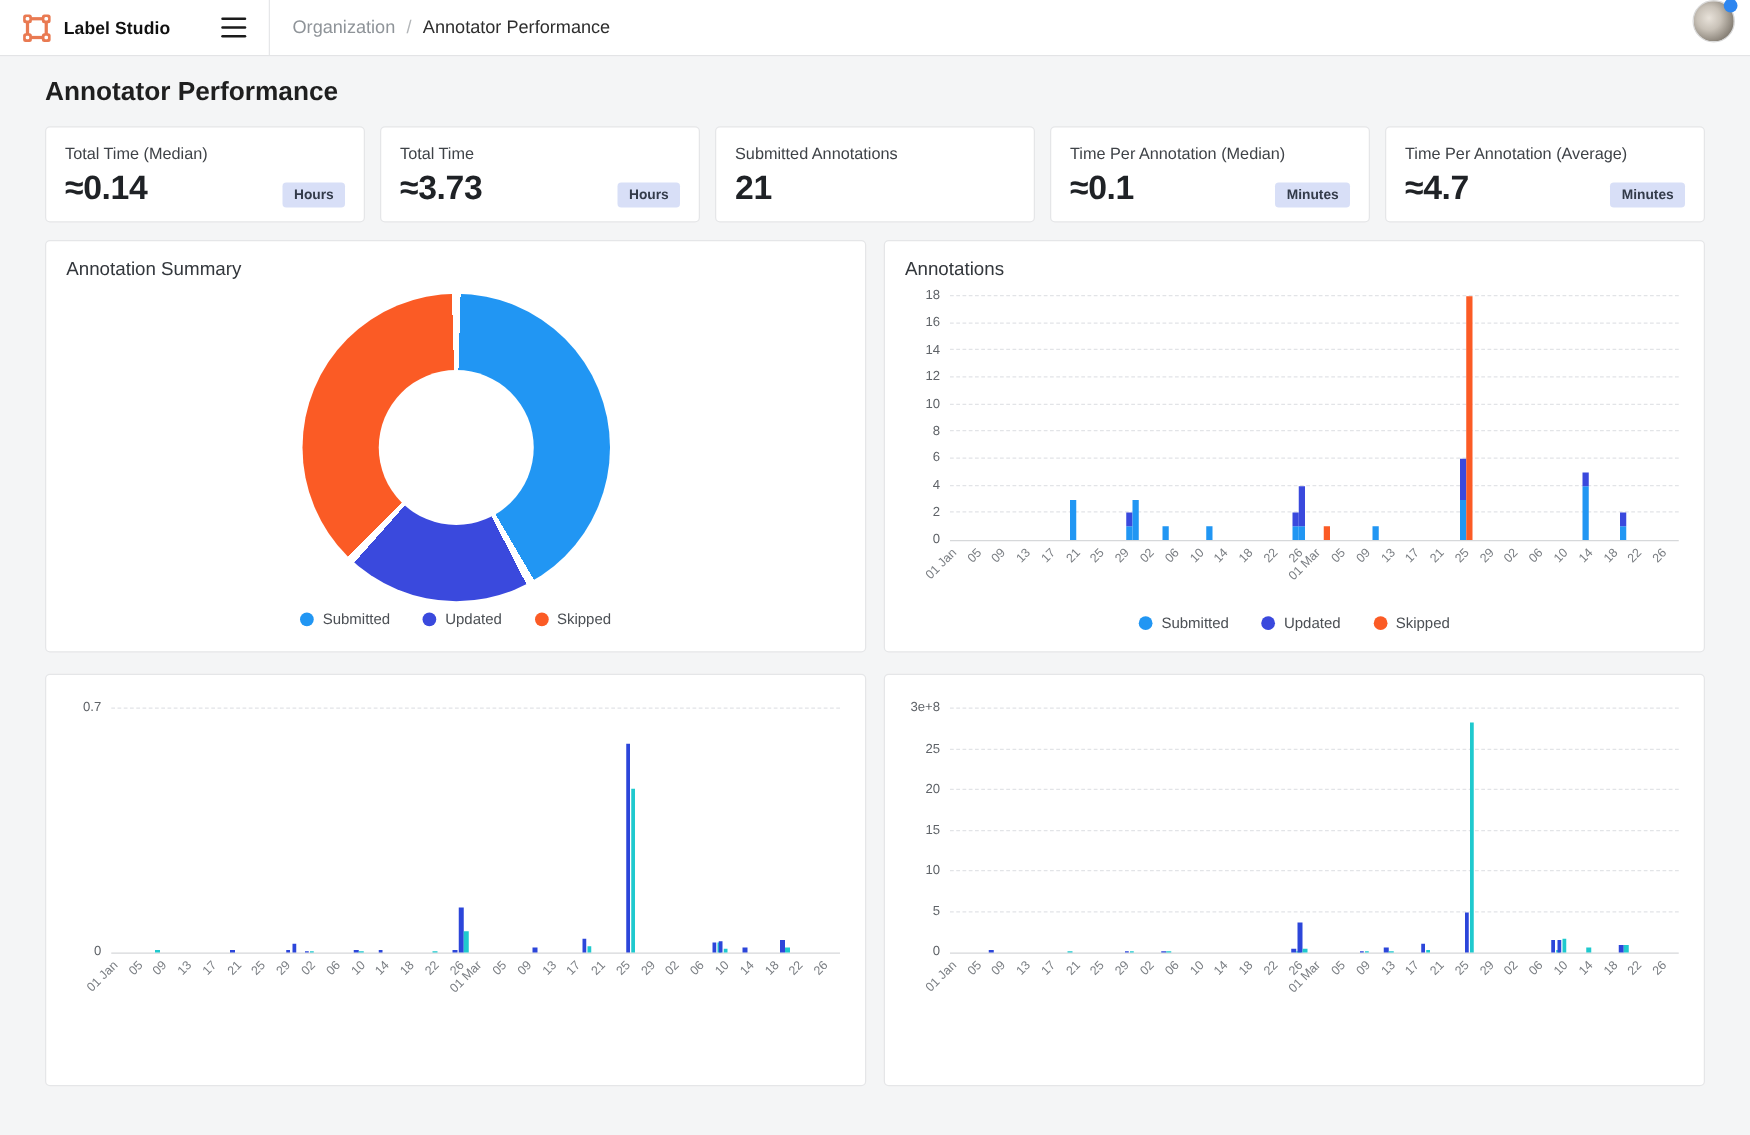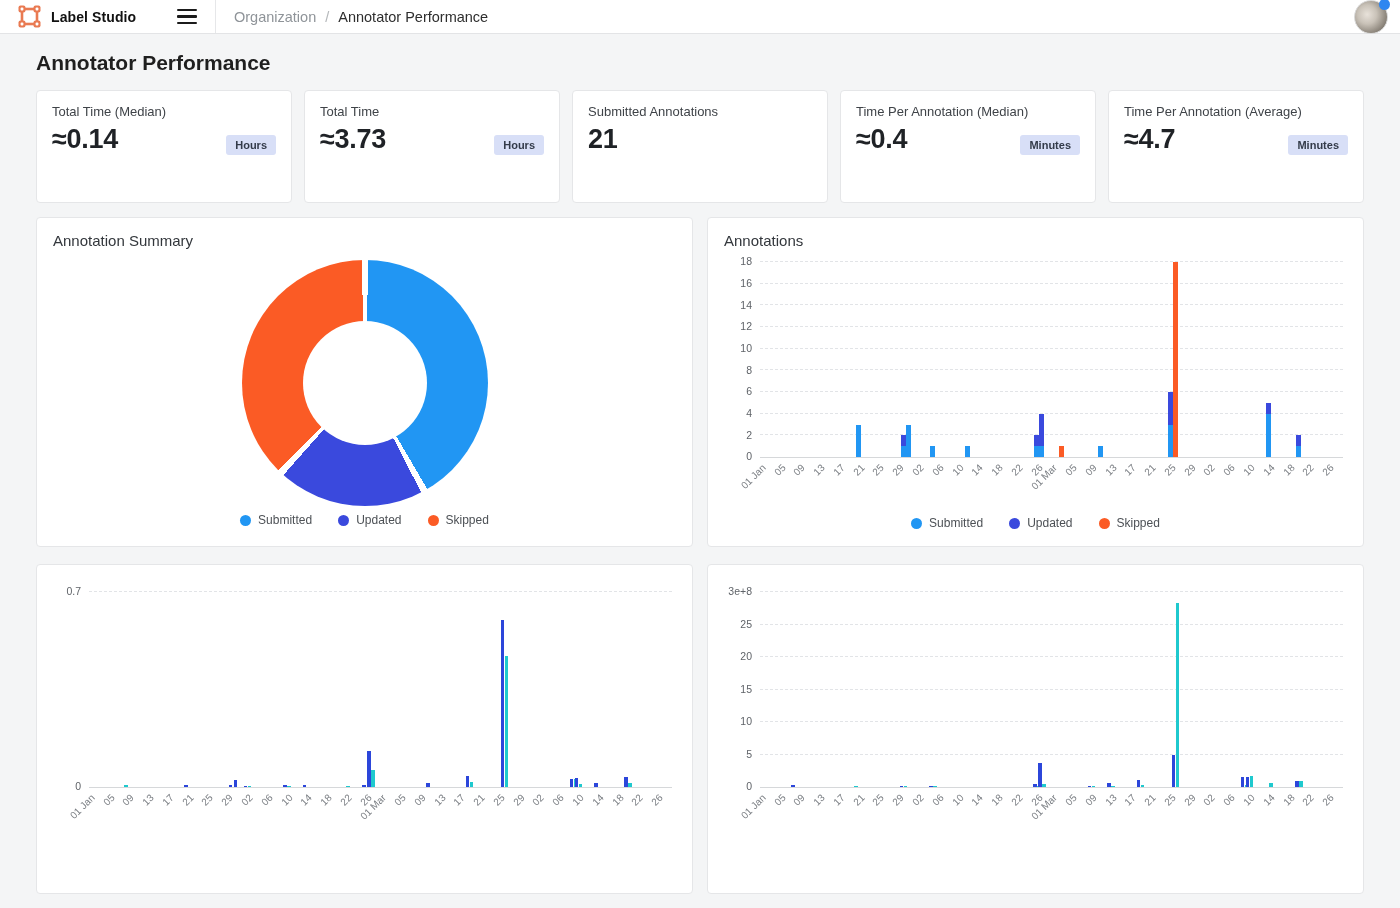--- a/index.html
+++ b/index.html
@@ -3,21 +3,21 @@
 <meta charset="utf-8">
 <style>
   * { box-sizing: border-box; margin: 0; padding: 0; }
   html,body { width:1400px; height:908px; }
   body {
     font-family: "Liberation Sans", sans-serif;
     background:#f4f5f6; color:#262626; overflow:hidden;
   }
   
   header {
-    height:34px; background:#fff; border-bottom:1px solid #e3e4e6;
+    height:45px; background:#fff; border-bottom:1px solid #e3e4e6;
     display:flex; 
   }
   .brand-zone{ width:216px; height:100%; display:flex; align-items:center;
     justify-content:space-between; padding:0 18px; border-right:1px solid #e6e7e9;}
   .brand{ display:flex; align-items:center; gap:10px;}
   .brand-name{ font-size:14px; font-weight:700; color:#111; letter-spacing:.1px;}
   .hamburger{ background:none;border:none; width:20px;height:16px; display:flex;
     flex-direction:column; justify-content:space-between; cursor:pointer;}
   .hamburger i{ display:block; height:2.4px; background:#1b1b1b; border-radius:1px;}
   .breadcrumb{ display:flex; align-items:center; gap:9px; padding-left:18px; font-size:14.5px;}
@@ -28,21 +28,21 @@
   .avatar{ width:34px;height:34px;border-radius:50%;
     background: radial-gradient(circle at 38% 42%, #e8e2da 0%, #c9c2b8 35%, #8d867c 70%, #565049 100%);
     border:1px solid #d8d8d8;}
   .avatar-dot{ position:absolute; top:-1px; right:-2px; width:11px; height:11px;
     border-radius:50%; background:#2e86f0;}
   
   main{ padding:0 36px; }
   h1{ font-size:21px; font-weight:700; color:#1f1f1f; margin-top:17px; }
   
   .stats{ display:flex; gap:12px; margin-top:15px; }
-  .stat-card{ flex:1; height:113px; background:#fff; border:1px solid #e5e6e8;
+  .stat-card{ flex:1; height:77px; background:#fff; border:1px solid #e5e6e8;
     border-radius:4px; padding:13px 15px;}
   .stat-label{ font-size:13px; color:#3f4348; }
   .stat-row{ display:flex; align-items:flex-end; justify-content:space-between; margin-top:5px;}
   .stat-value{ font-size:27px; font-weight:700; color:#1f2226; letter-spacing:-.3px;}
   .badge{ background:#d8dff7; color:#333b4a; font-size:11px; font-weight:700;
     padding:3px 9px; border-radius:3px; line-height:1.3;}
   
   .grid2{ display:grid; grid-template-columns:1fr 1fr; gap:17px 14px; margin-top:14px;}
   .card{ background:#fff; border:1px solid #e5e6e8; border-radius:4px;
     height:330px; padding:14px 16px; overflow:hidden;}
@@ -126,21 +126,21 @@
     <div class="stat-card">
       <div class="stat-label">Submitted Annotations</div>
       <div class="stat-row">
         <span class="stat-value">21</span>
 
       </div>
     </div>
     <div class="stat-card">
       <div class="stat-label">Time Per Annotation (Median)</div>
       <div class="stat-row">
-        <span class="stat-value">≈0.4</span>
+        <span class="stat-value">≈0.1</span>
         <span class="badge">Minutes</span>
       </div>
     </div>
     <div class="stat-card">
       <div class="stat-label">Time Per Annotation (Average)</div>
       <div class="stat-row">
         <span class="stat-value">≈4.7</span>
         <span class="badge">Minutes</span>
       </div>
     </div>

